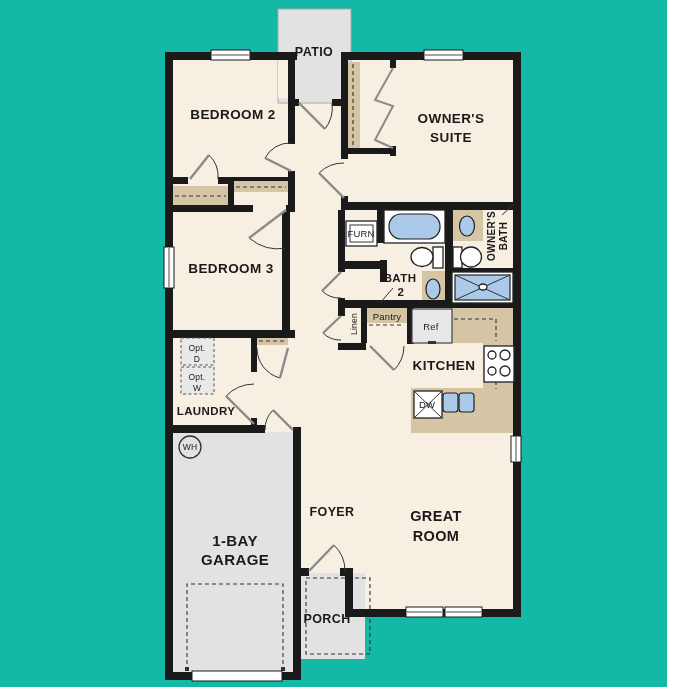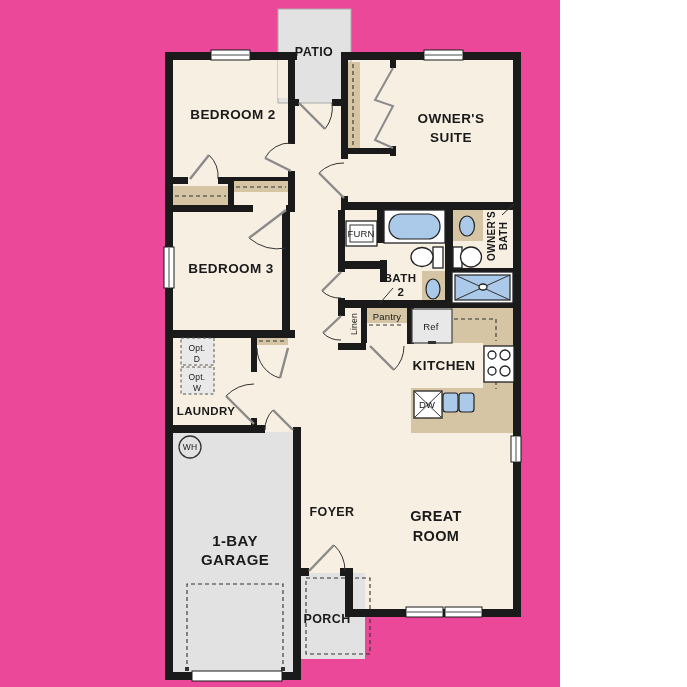--- a/index.html
+++ b/index.html
@@ -1,16 +1,16 @@
 <!DOCTYPE html>
 <html style="--background: #ffffff; --floor: #f7efe2; --wall: #1a1a1a; --patio-floor: #e4e4e4; --garage-floor: #e2e2e2; --porch-floor: #e2e2e2; --counter-tan: #d5c5a4; --fixture-blue: #abc9e8; --appliance-gray: #e8e8e8; --text: #1a1a1a;"><head>
 <meta charset="utf-8">
 <style>
   html,body{margin:0;padding:0;background:#fff;}
-  .stage{position:relative;width:560px;height:687px;background:#ec4899;overflow:hidden;}
+  .stage{position:relative;width:667px;height:687px;background:#14b8a6;overflow:hidden;}
   svg{display:block;}
   .wall{fill:var(--wall,#1a1a1a);}
   .floor{fill:var(--floor,#f7efe2);}
   .gray{fill:var(--garage-floor,#e2e2e2);}
   .tan{fill:var(--counter-tan,#d5c5a4);}
   .blue{fill:var(--fixture-blue,#abc9e8);stroke:#222;stroke-width:1.2;}
   .win{fill:#fff;stroke:#1a1a1a;stroke-width:1;}
   .winline{stroke:#1a1a1a;stroke-width:0.8;}
   .fix{fill:#fff;stroke:#222;stroke-width:1.3;}
   .arc{fill:none;stroke:#333;stroke-width:1;}

